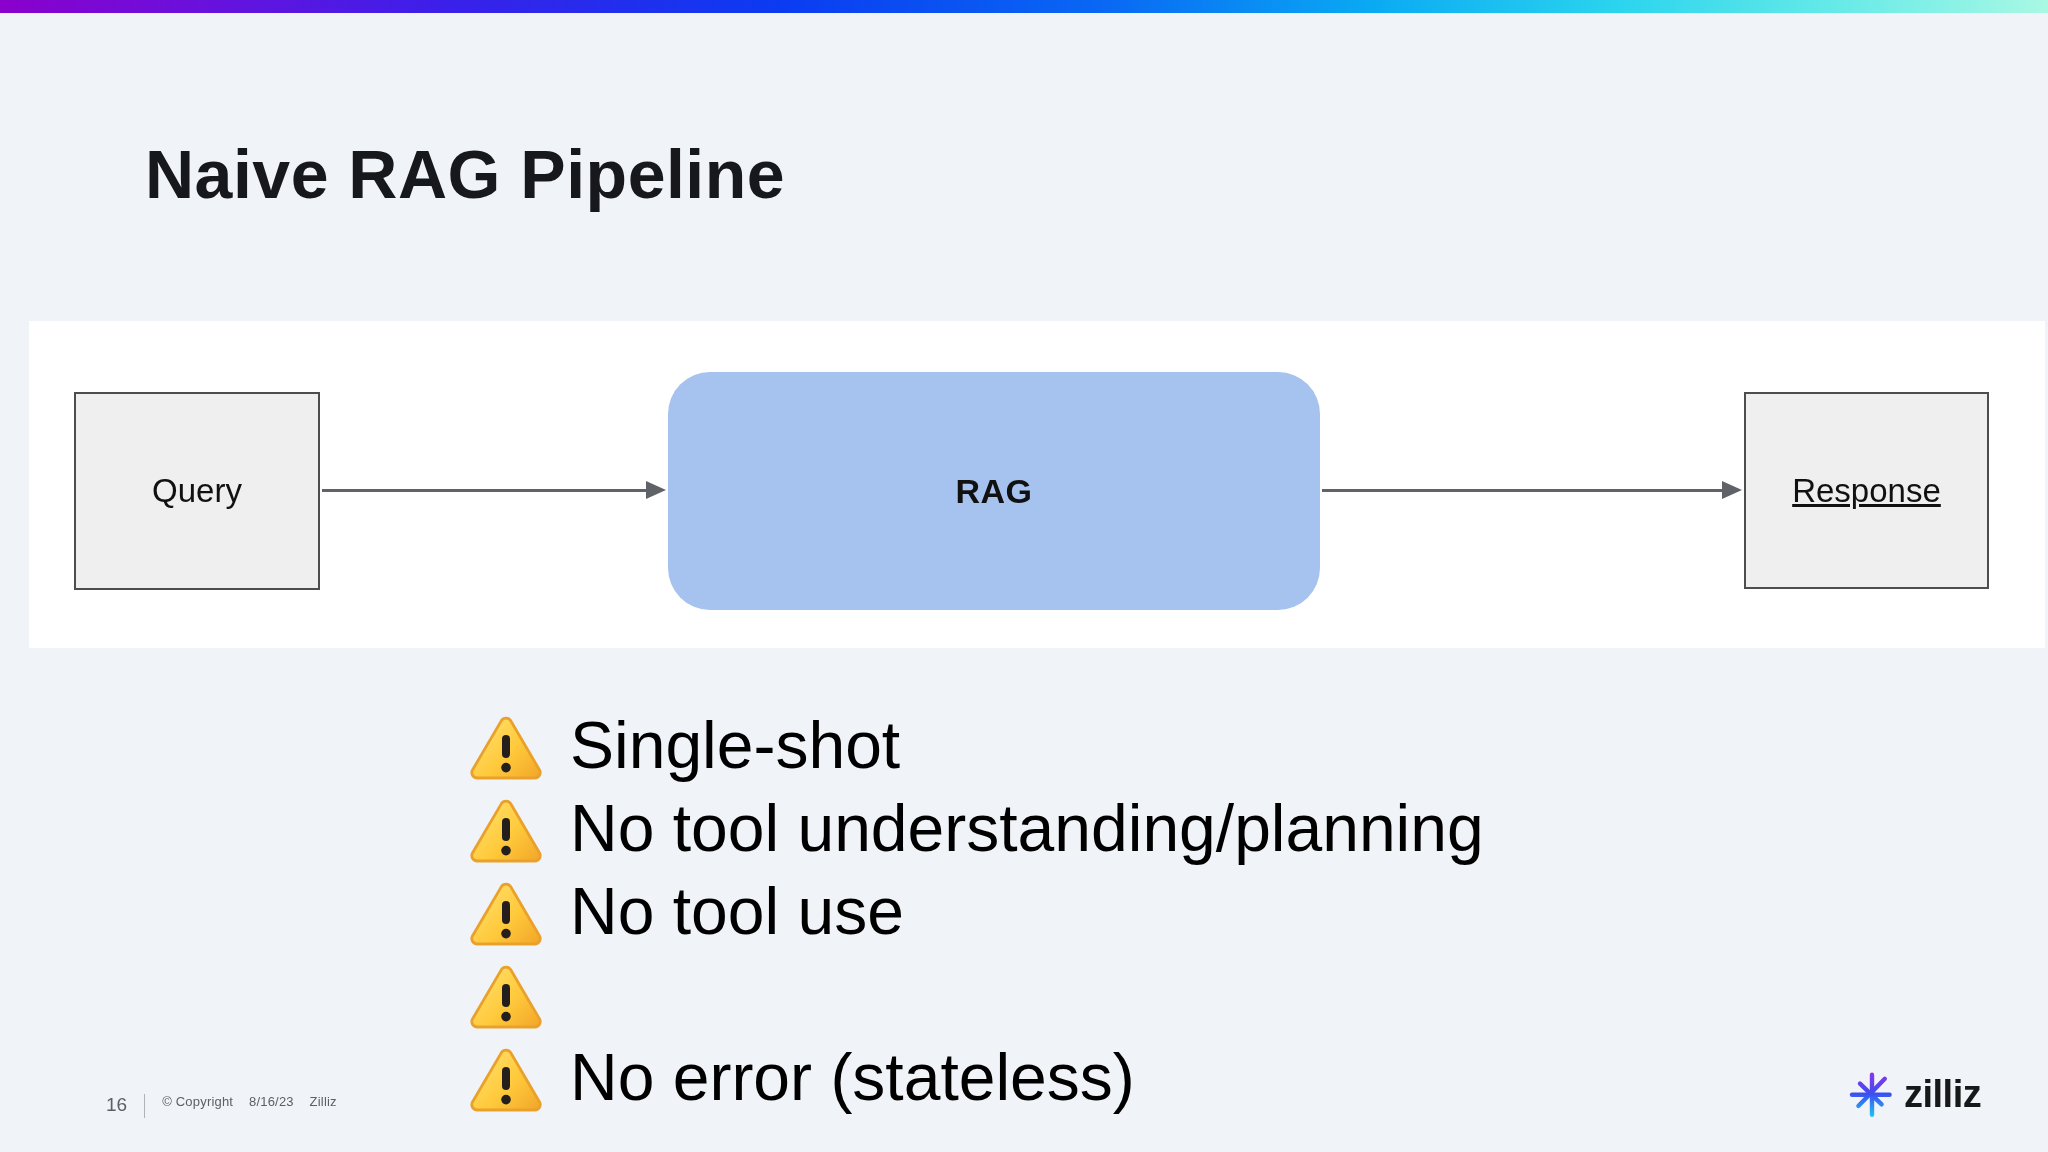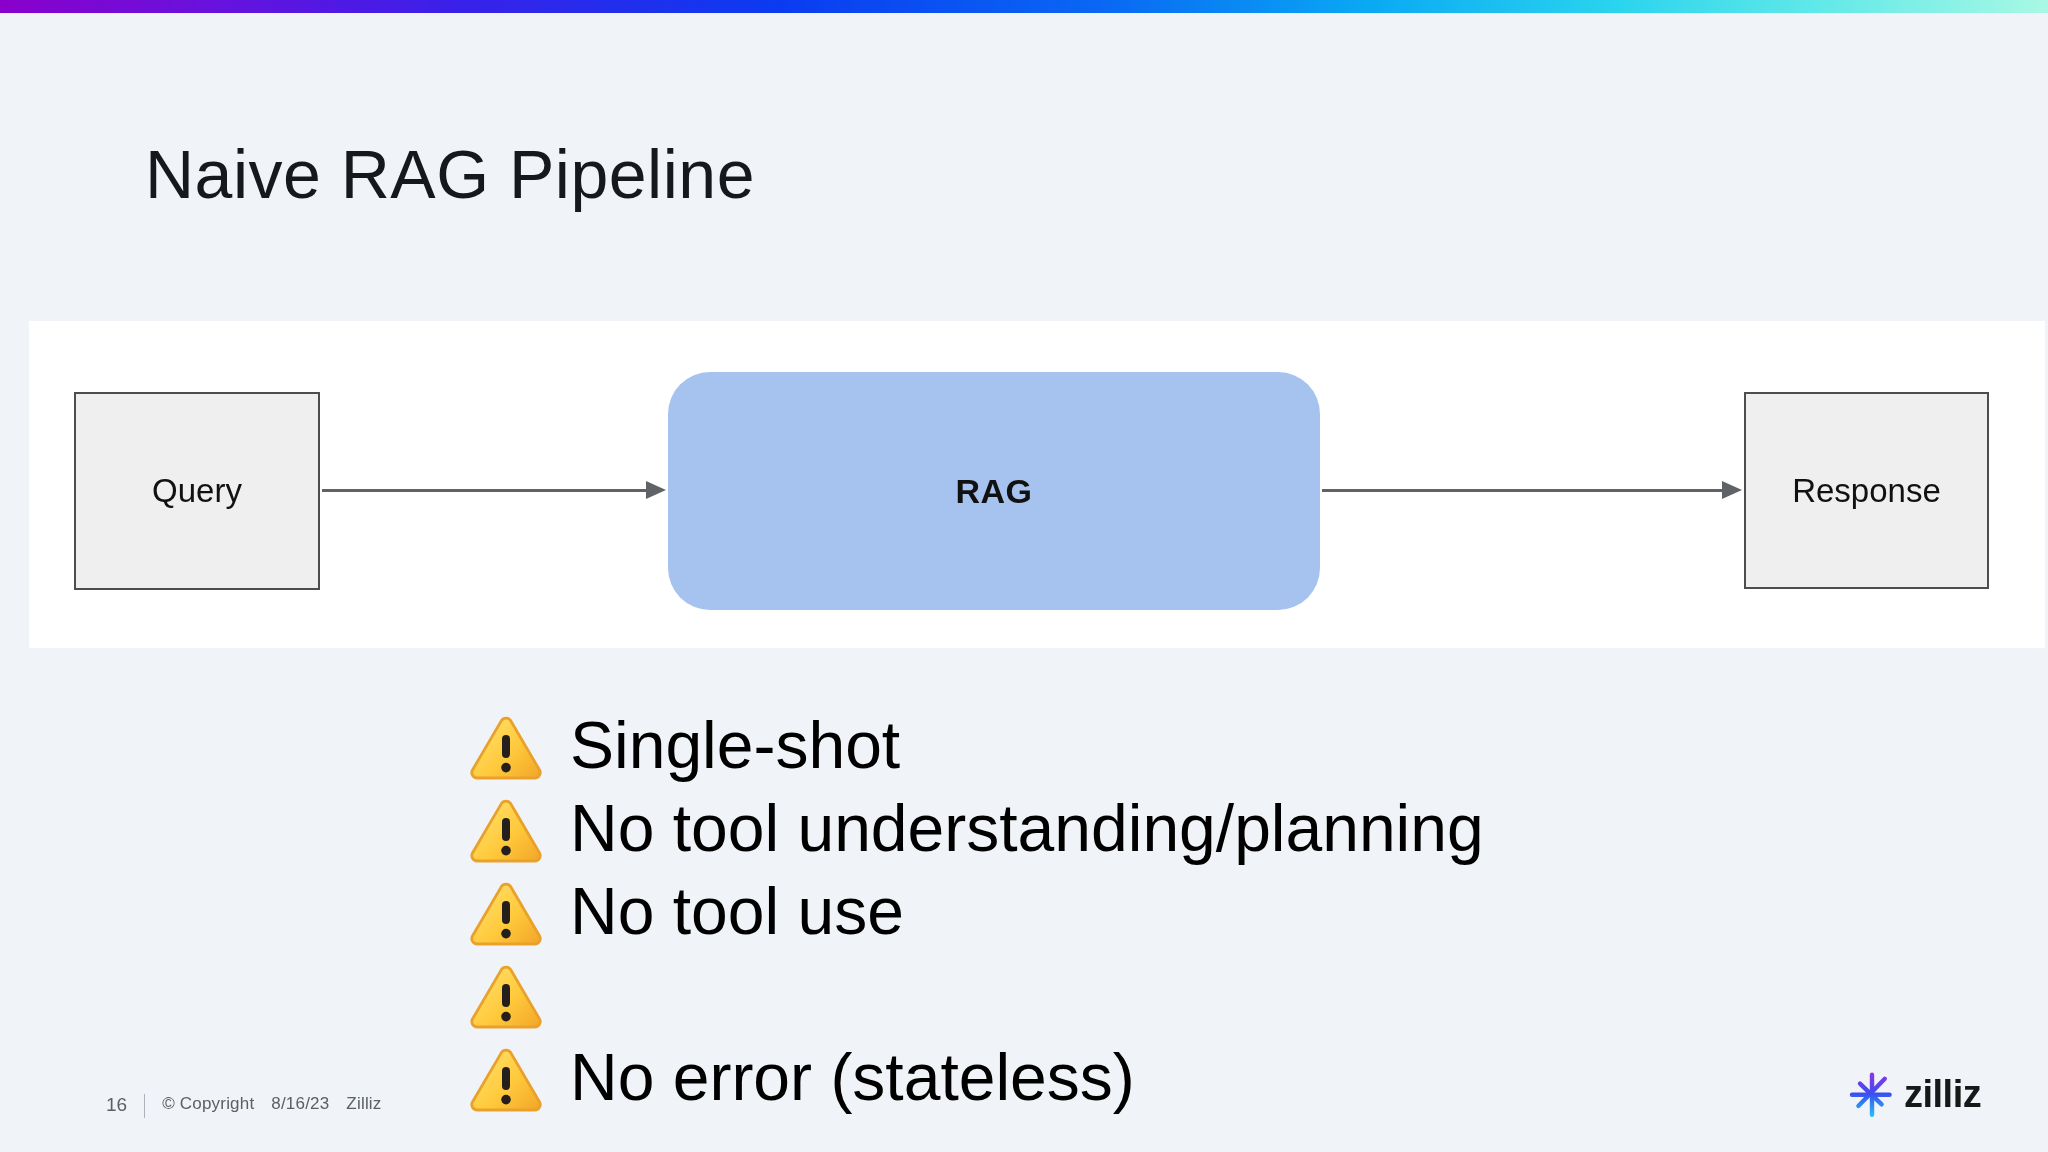--- a/index.html
+++ b/index.html
@@ -24,21 +24,21 @@
     background: linear-gradient(90deg,
       #8A00CC 0%, #6911DD 10%, #3A20EA 22%, #0B3BF1 38%,
       #0968F4 54%, #0AAAF3 67%, #2BD4EE 79%, #62E9E8 89%, #A9F8E4 100%);
   }
 
   
   .slide-title {
     position: absolute;
     left: 145px; top: 88px;
     font-size: 68px;
-    font-weight: 400;
+    font-weight: 700;
     line-height: 80px;
     color: #16181C;
     letter-spacing: 0.5px;
     white-space: nowrap;
   }
 
   
   .diagram-canvas {
     position: absolute;
     left: 29px; top: 321px;
@@ -70,20 +70,21 @@
     font-size: 34px;
     font-weight: 700;
     letter-spacing: 0.5px;
   }
   .node-response {
     left: 1715px; top: 71px;
     width: 245px; height: 197px;
     background: #EFEFEF;
     border: 2px solid #4D4D4D;
     font-size: 33px;
+    text-decoration: underline;
   }
 
   .arrow-line {
     position: absolute;
     height: 3px;
     background: #5F6368;
   }
   .arrow-head {
     position: absolute;
     width: 0; height: 0;
@@ -128,21 +129,21 @@
   }
   .footer .page-number {
     font-size: 19px;
   }
   .footer .footer-divider {
     width: 1px; height: 24px;
     background: #AEB3BA;
     margin: 0 17px;
   }
   .footer .footer-text {
-    font-size: 17px;
+    font-size: 13px;
     letter-spacing: 0.2px;
   }
   .footer .footer-text span { margin-right: 12px; }
   .footer .footer-text span:last-child { margin-right: 0; }
 
   
   .logo {
     position: absolute;
     left: 1848px; top: 1064px;
     display: flex;

